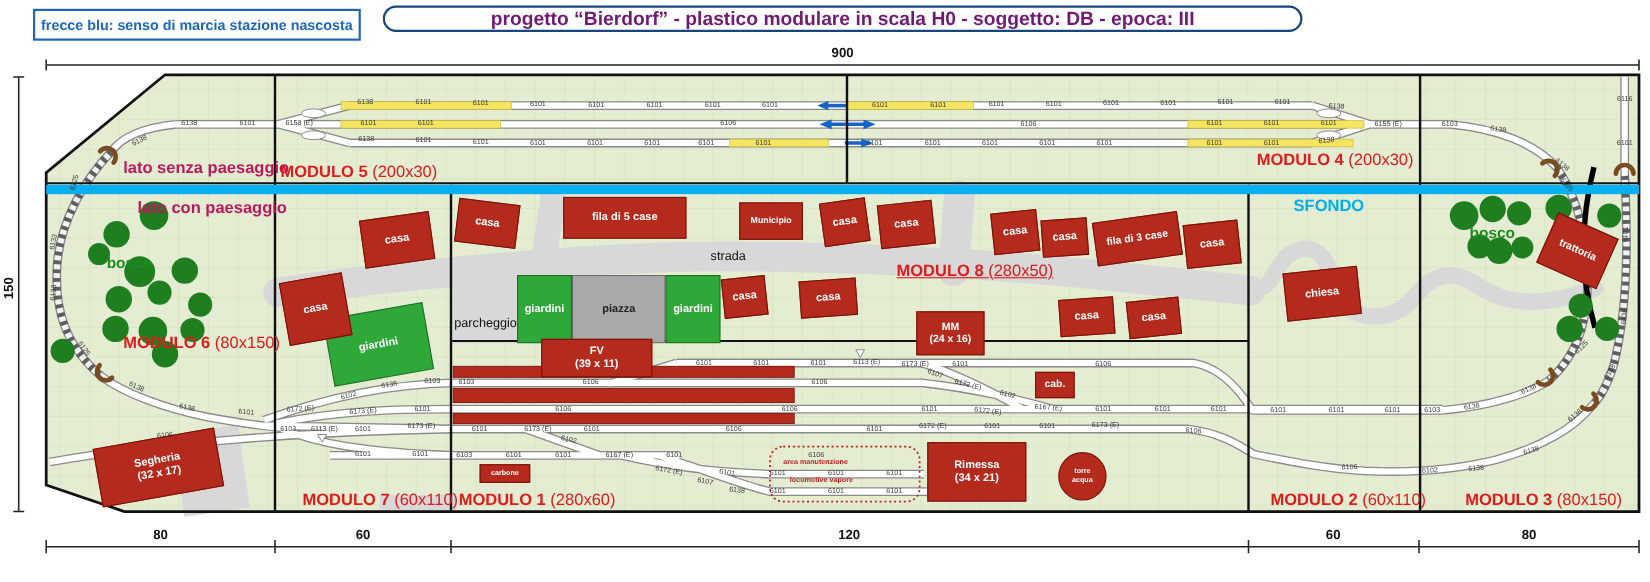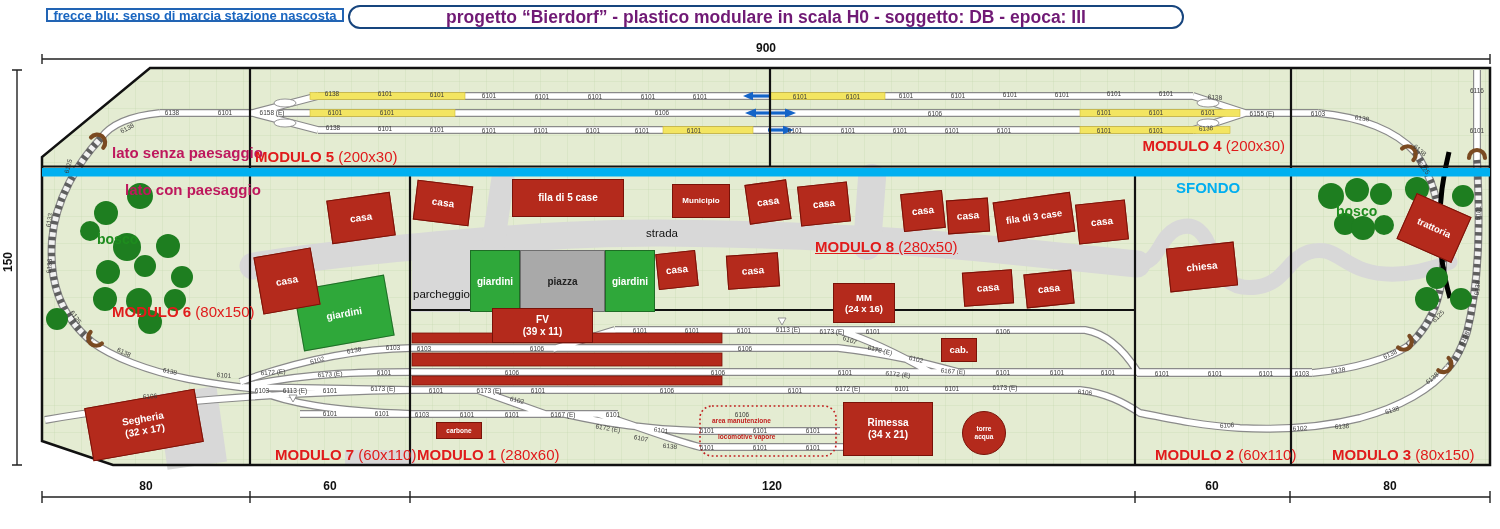--- a/index.html
+++ b/index.html
@@ -1,21 +1,21 @@
 <!DOCTYPE html>
 <html><head>
 <meta charset="utf-8">
 <style>
   html,body{margin:0;padding:0;background:#fff}
   #stage{position:relative;width:1500px;height:529px;overflow:hidden;background:#fff;
          font-family:"Liberation Sans","DejaVu Sans",sans-serif}
   #baseSvg{position:absolute;left:0;top:0}
   .hdr{position:absolute;display:flex;align-items:center;justify-content:center;
        font-weight:bold;text-align:center;white-space:nowrap;box-sizing:border-box}
-  #hdrLeft{left:46px;top:8px;width:298px;height:14px;border:2px solid #2264b4;color:#1a66c0;font-size:13px}
+  #hdrLeft{left:30px;top:8px;width:298px;height:29px;border:2px solid #2264b4;color:#1a66c0;font-size:13px}
   #hdrTitle{left:348px;top:5px;width:836px;height:24px;border:2.5px solid #17457e;border-radius:19px;
             color:#701a75;font-size:17.5px}
   #hdrRight{left:1212px;top:8px;width:272px;height:29px;background:#f8ec67;border:1.5px solid #222;
             color:#111;font-size:12.5px}
   #pannello{left:620px;top:466px;width:310px;height:26px;background:#7de04d;border:2px solid #2c7a1f;
             color:#15400f;font-size:13px}
   .tl{position:absolute;font-size:6.5px;color:#3c3c3c;white-space:nowrap;z-index:6;
       transform:translate(-50%,-50%)}
   .bld{position:absolute;background:#b42a1c;border:1px solid #791208;color:#fff;font-weight:bold;
        display:flex;flex-direction:column;align-items:center;justify-content:center;text-align:center;

